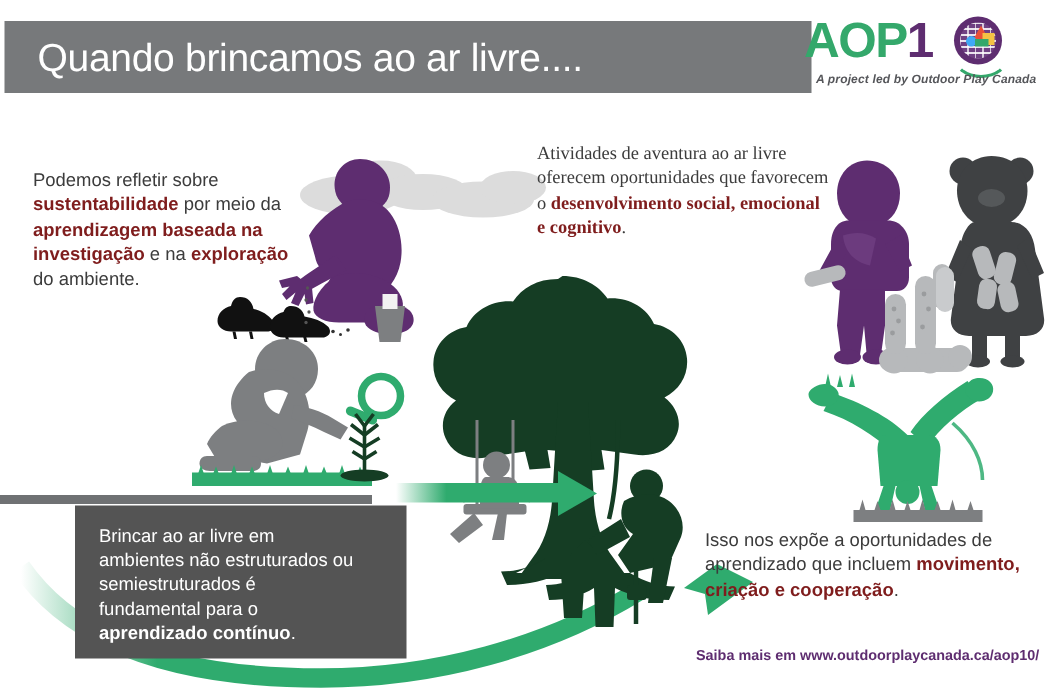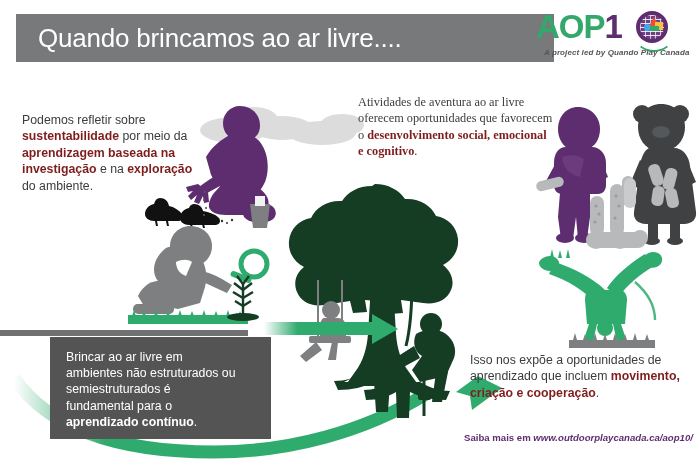--- a/index.html
+++ b/index.html
@@ -15,21 +15,21 @@
     position: relative;
     width: 700px;
     height: 464px;
     background: #ffffff;
     overflow: hidden;
   }
   .abs { position: absolute; }
 
   
   #title-bar {
-    left: 16px;
+    left: 3px;
     top: 14px;
     width: 538px;
     height: 48px;
     background: #77797b;
     display: flex;
     align-items: center;
   }
   #title-text {
     color: #ffffff;
     font-size: 26px;
@@ -152,21 +152,21 @@
   #copy-card .copy b { color: #ffffff; }
 
   #footer-note {
     left: 464px;
     top: 432px;
     font-size: 9.6px;
     font-weight: 700;
     color: #5e2d70;
     white-space: nowrap;
   }
-  #footer-note .url { font-style: italic; }
+  #footer-note .url { }
 
   
   .ill { position: absolute; }
   svg { display: block; overflow: visible; }
 </style>
 </head>
 <body>
 
 <div id="infographic">
 
@@ -455,21 +455,21 @@
       <span class="logo-aop">AOP</span><span class="logo-one">1</span>
     </div>
     <div id="logo-globe">
       <div class="grid"></div>
       <div class="sparkA"></div>
       <div class="sparkB"></div>
       <div class="sparkC"></div>
       <div class="sparkD"></div>
     </div>
     <div id="logo-laurel"></div>
-    <div id="logo-tagline">A project led by Quando Play Canada</div>
+    <div id="logo-tagline">A project led by Outdoor Play Canada</div>
   </div>
 
   <div class="abs copy" id="copy-left"><span>Podemos refletir sobre </span><b>sustentabilidade</b><span> por meio da </span><b>aprendizagem baseada na investigação</b><span> e na </span><b>exploração</b><span> do ambiente.</span></div>
 
   <div class="abs copy" id="copy-center"><span>Atividades de aventura ao ar livre oferecem oportunidades que favorecem o </span><b>desenvolvimento social, emocional e cognitivo</b><span>.</span></div>
 
   <div class="abs" id="copy-card">
     <div class="copy"><span>Brincar ao ar livre em ambientes não estruturados ou semiestruturados é fundamental para o </span><b>aprendizado contínuo</b><span>.</span></div>
   </div>
 

